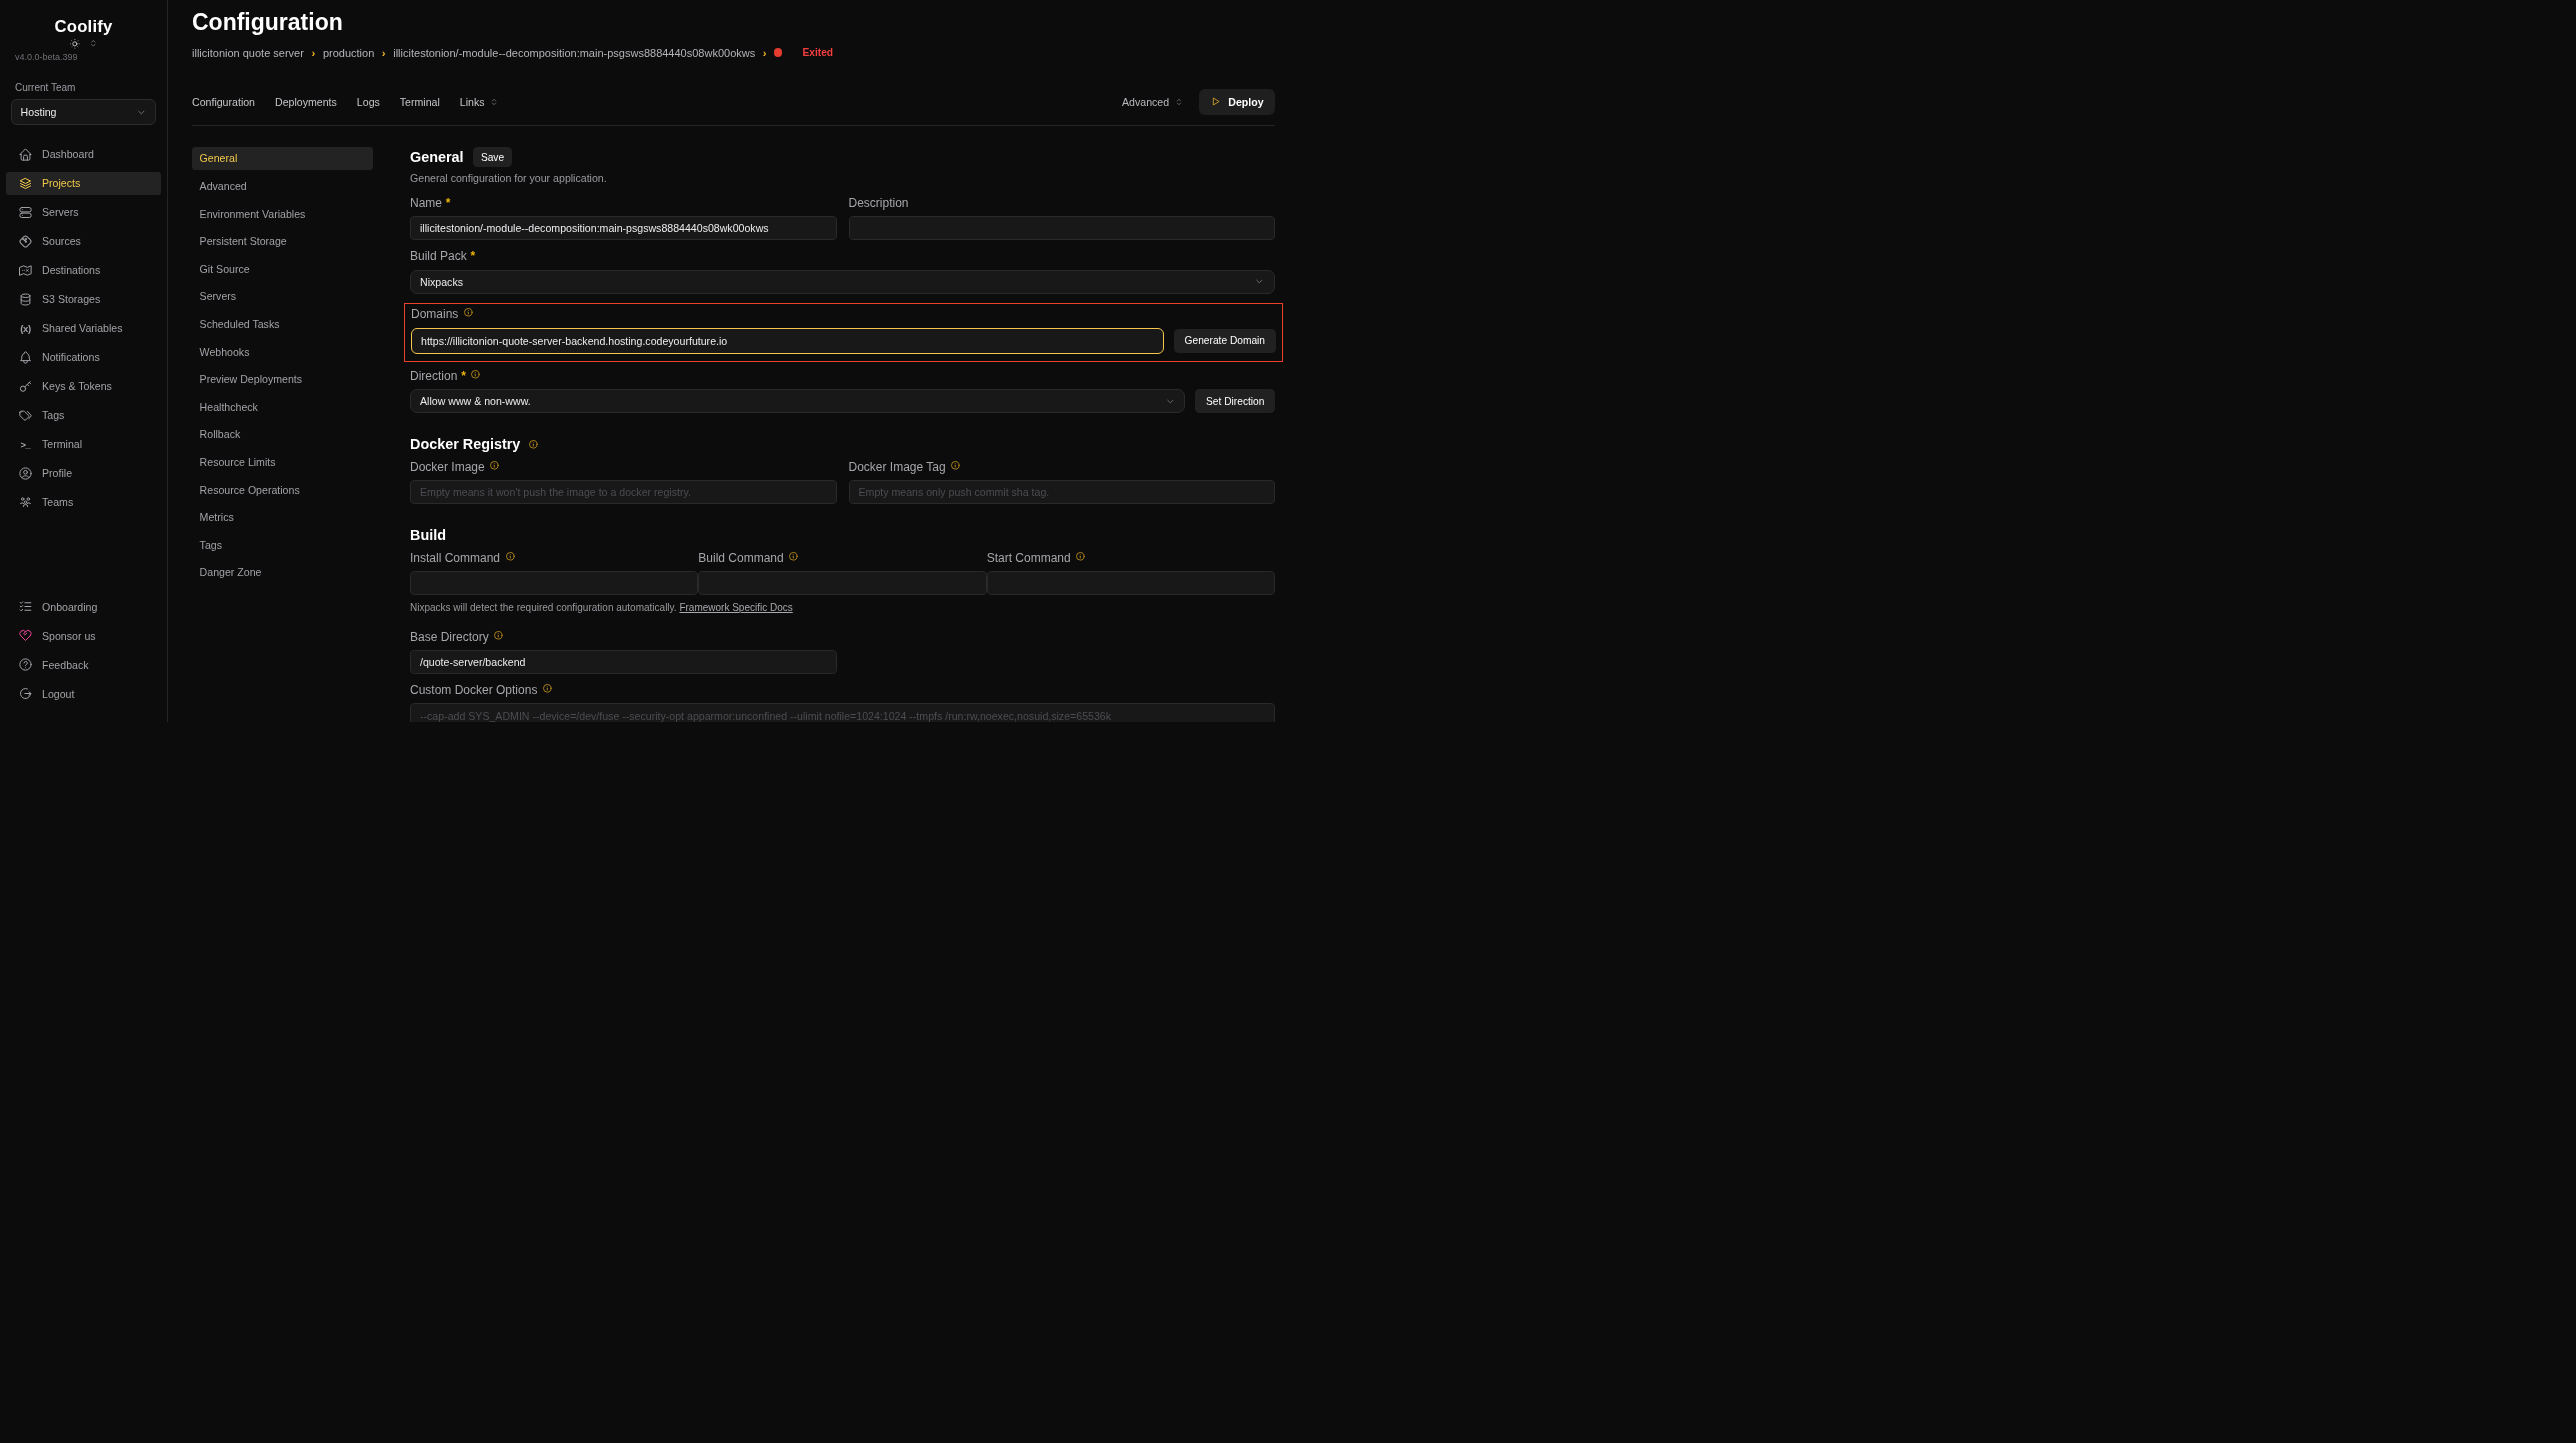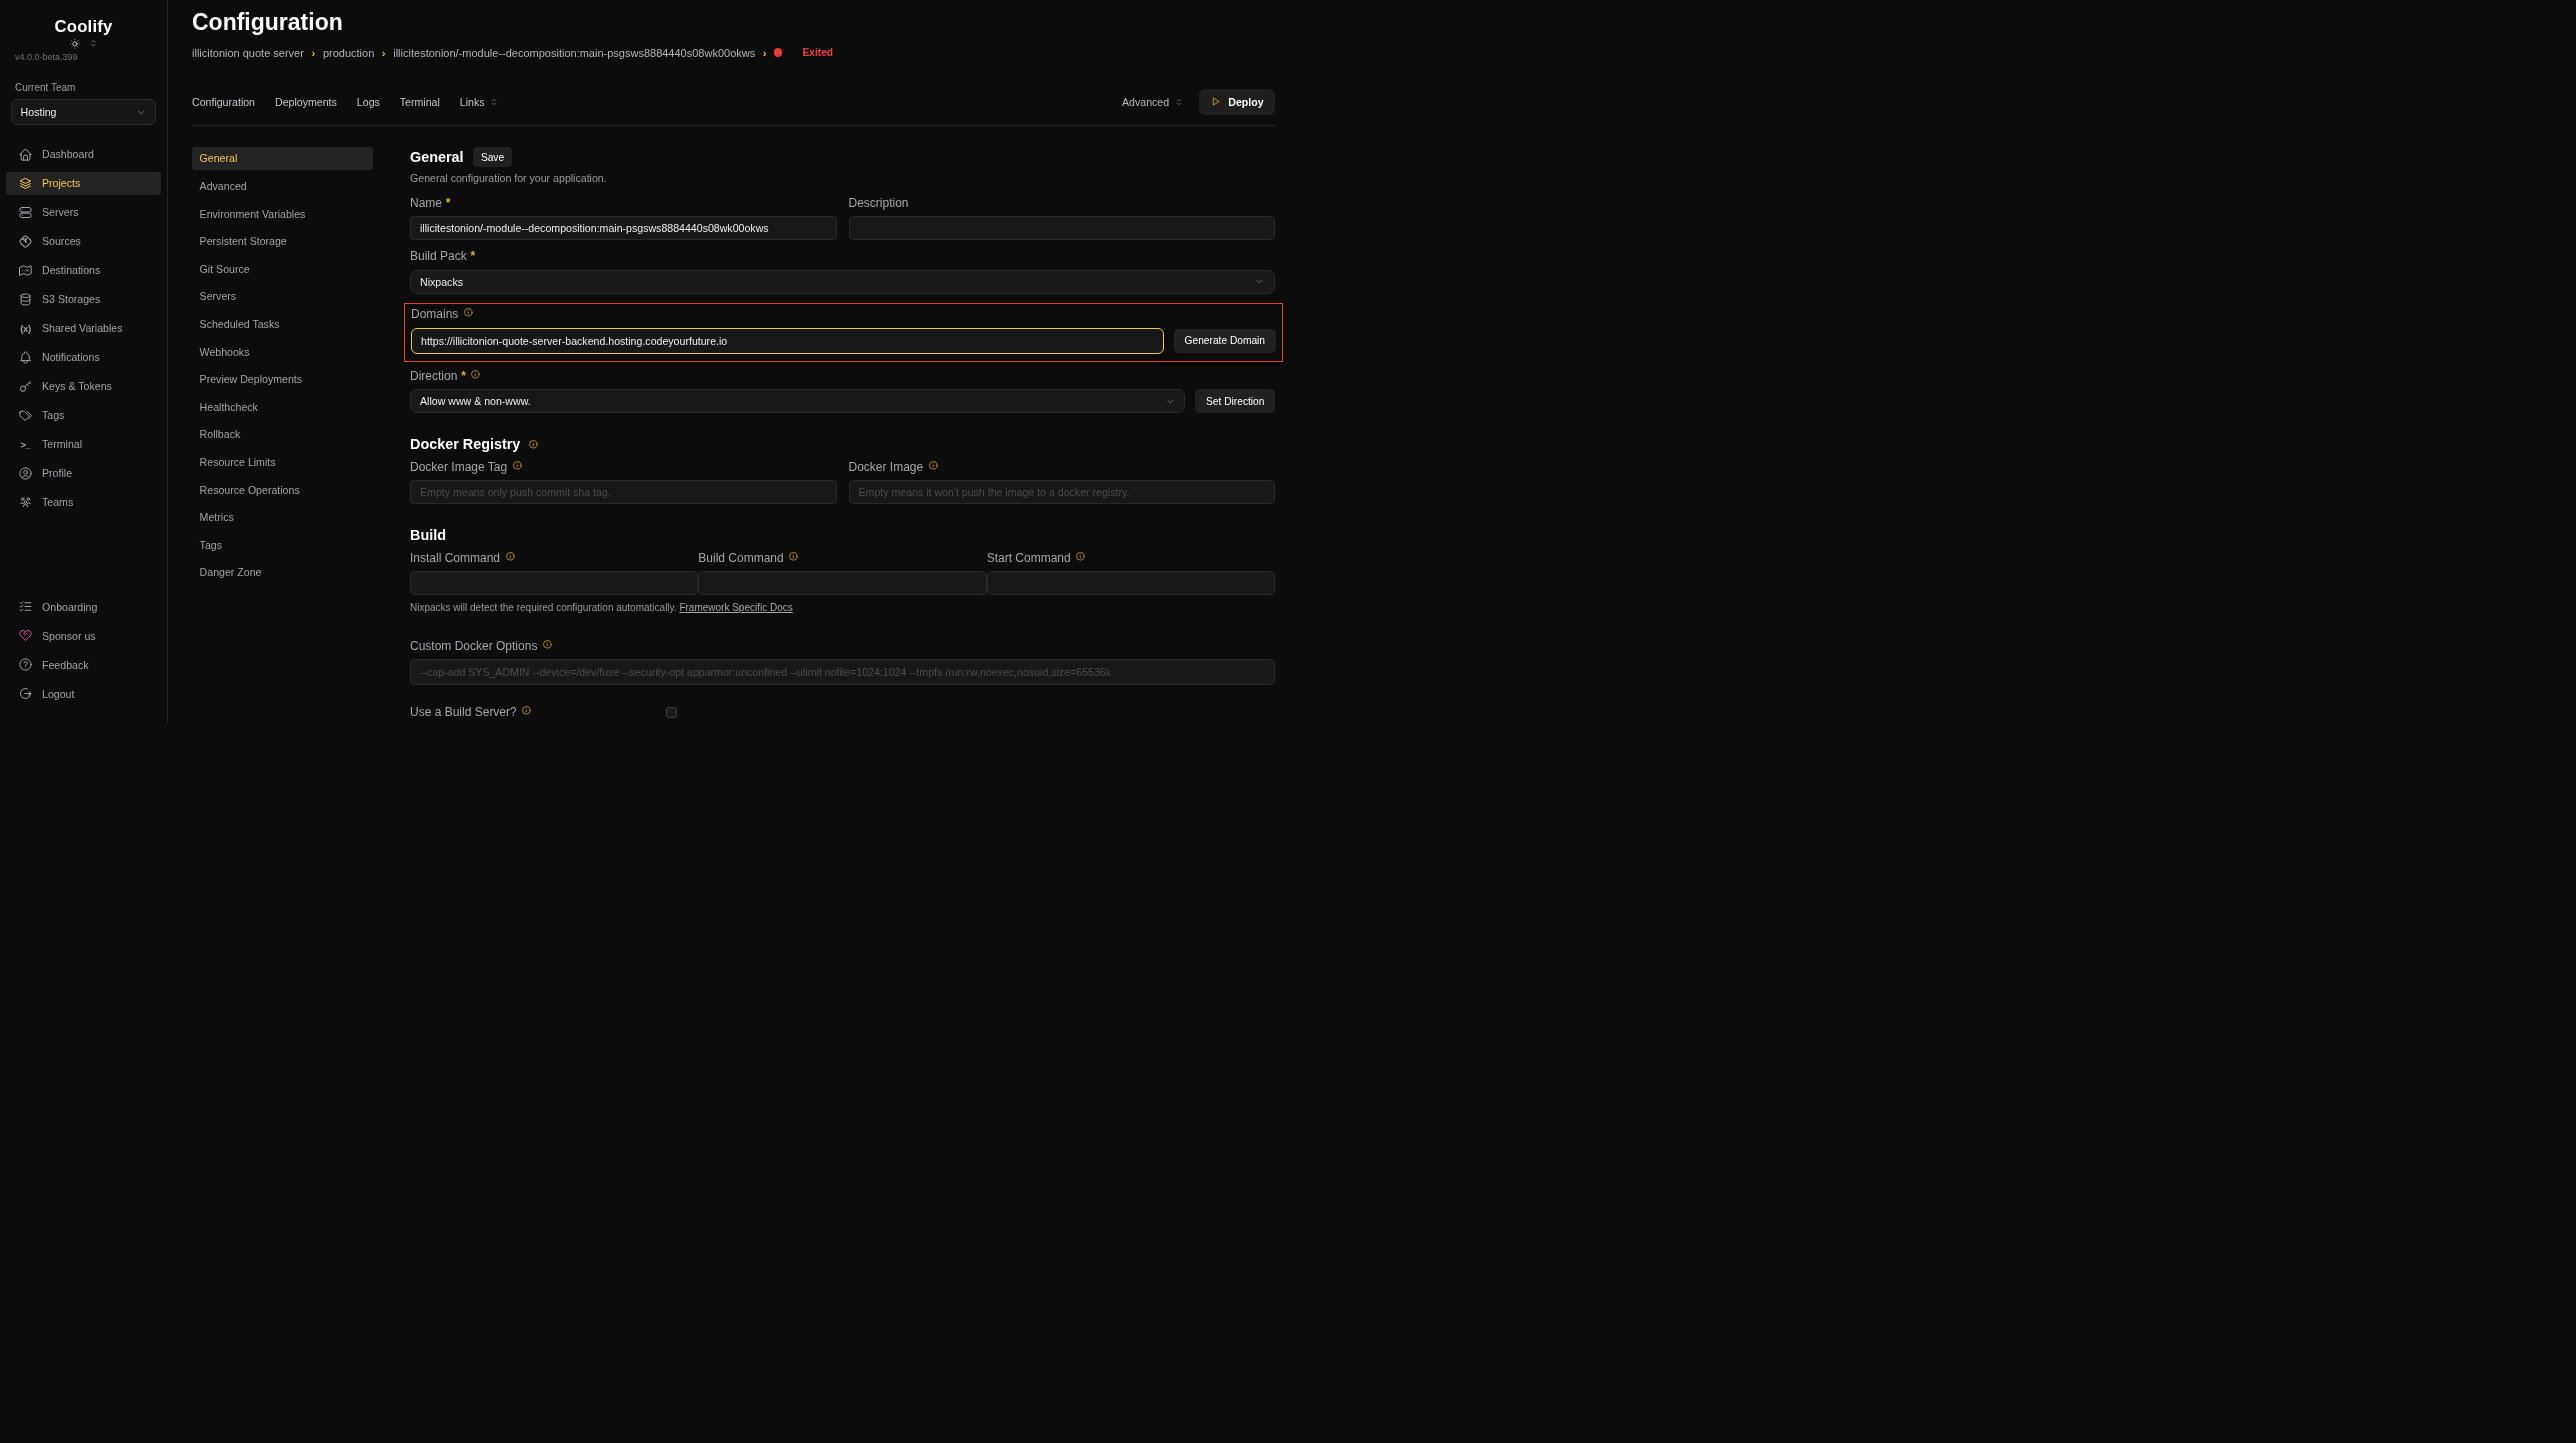--- a/index.html
+++ b/index.html
@@ -441,35 +441,35 @@
       <div class="section">
         <div class="h2row">
           <h2>Docker Registry</h2>
           <svg class="ic ic-info" style="margin-left:-1.5px" viewBox="0 0 14 14" width="10.6" height="10.6">
               <use href="#i-info"></use>
             </svg>
         </div>
         <div class="grid2 mt10">
           <div>
             <div class="label">
+                <span>Docker Image</span>
+                <svg class="ic ic-info" viewBox="0 0 14 14" width="10.6" height="10.6">
+                  <use href="#i-info"></use>
+                </svg>
+              </div>
+            <input class="input" placeholder="Empty means it won't push the image to a docker registry." style="">
+          </div>
+          <div>
+            <div class="label">
                 <span>Docker Image Tag</span>
                 <svg class="ic ic-info" viewBox="0 0 14 14" width="10.6" height="10.6">
                   <use href="#i-info"></use>
                 </svg>
               </div>
             <input class="input" placeholder="Empty means only push commit sha tag." style="">
-          </div>
-          <div>
-            <div class="label">
-                <span>Docker Image</span>
-                <svg class="ic ic-info" viewBox="0 0 14 14" width="10.6" height="10.6">
-                  <use href="#i-info"></use>
-                </svg>
-              </div>
-            <input class="input" placeholder="Empty means it won't push the image to a docker registry." style="">
           </div>
         </div>
       </div>
 
       <div class="section">
         <h2>Build</h2>
         <div class="grid3 mt10">
           <div>
             <div class="label">
                 <span>Install Command</span>
@@ -497,20 +497,29 @@
               </div>
             <input class="input" style="">
           </div>
         </div>
         <div class="note">
           <span>Nixpacks will detect the required configuration automatically.</span>
           <a>Framework Specific Docs</a>
         </div>
 
         <div class="grid2" style="margin-top:16.7px">
+          <div>
+            <div class="label">
+                <span>Base Directory</span>
+                <svg class="ic ic-info" viewBox="0 0 14 14" width="10.6" height="10.6">
+                  <use href="#i-info"></use>
+                </svg>
+              </div>
+            <input class="input" value="/quote-server/backend" style="">
+          </div>
         </div>
 
         <div class="mt12">
           <div class="label">
               <span>Custom Docker Options</span>
               <svg class="ic ic-info" viewBox="0 0 14 14" width="10.6" height="10.6">
                 <use href="#i-info"></use>
               </svg>
             </div>
           <input class="input" style="height: 26px;" placeholder="--cap-add SYS_ADMIN --device=/dev/fuse --security-opt apparmor:unconfined --ulimit nofile=1024:1024 --tmpfs /run:rw,noexec,nosuid,size=65536k">

